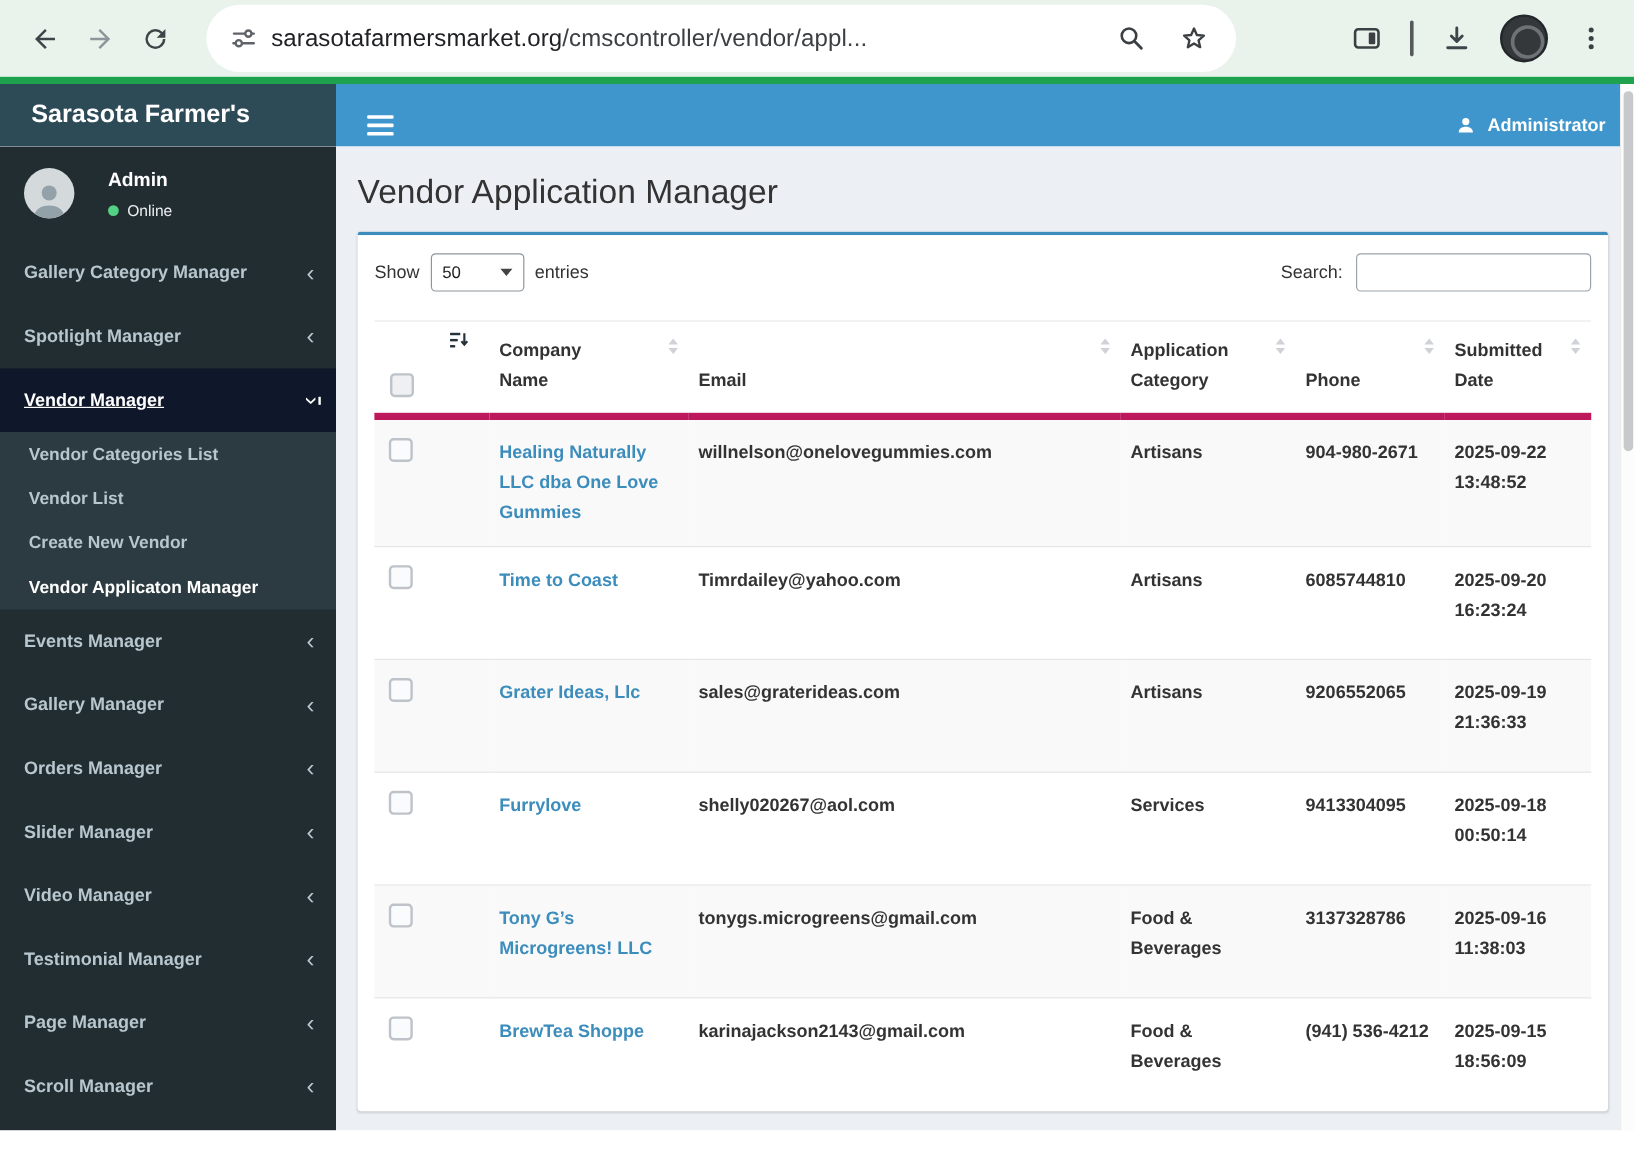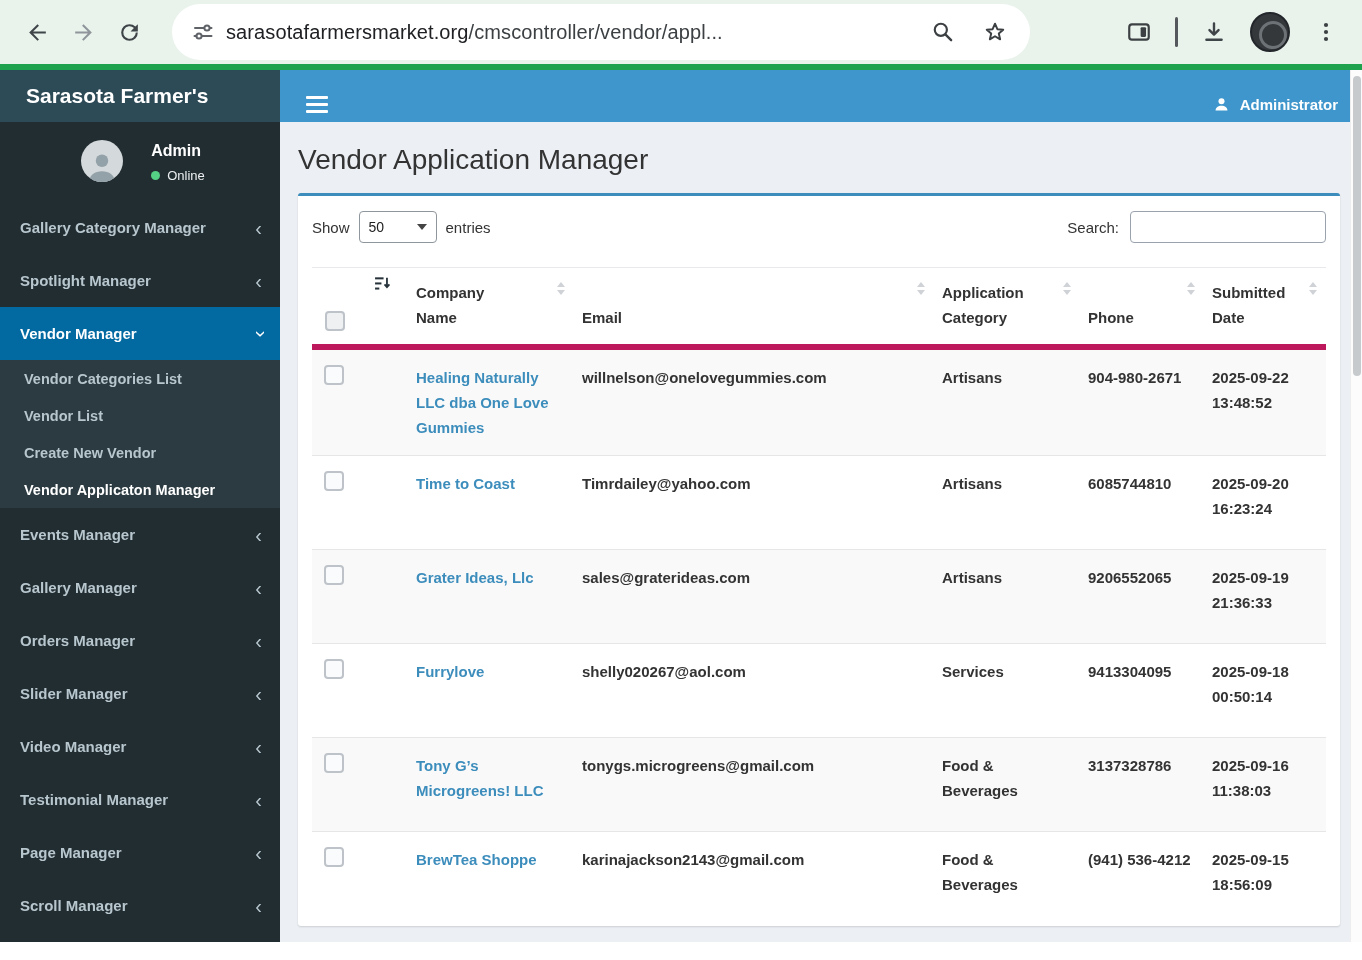--- a/index.html
+++ b/index.html
@@ -31,31 +31,31 @@
   .navbar { flex:1; background:#3e96cc; display:flex; align-items:center; padding:17px 12px 0 26px; }
   .hamburger { width:22px; display:flex; flex-direction:column; gap:4px; cursor:pointer; }
   .hamburger i { height:3px; background:#fff; border-radius:1px; display:block; }
   .nav-user { margin-left:auto; display:flex; align-items:center; gap:9px; color:#fff; font-size:15px; font-weight:700; cursor:pointer; }
   .nav-user svg { width:19px; height:19px; }
 
   .layout { display:flex; height:820px; margin-right:12px; overflow:hidden; }
 
   
   .sidebar { width:280px; background:#222d32; flex:0 0 auto; overflow:hidden; }
-  .user-panel { display:flex; gap:28px; padding:18px 14px 16px 20px; align-items:flex-start;justify-content:center; }
+  .user-panel { display:flex; gap:28px; padding:18px 14px 16px 20px; align-items:flex-start; }
   .side-avatar { width:42px; height:42px; border-radius:50%; background:#d4d9dc; display:flex; align-items:flex-end; justify-content:center; overflow:hidden; flex:0 0 auto; }
   .side-avatar svg { width:34px; height:34px; }
   .uname { color:#fff; font-size:16px; font-weight:700; margin-top:2px; }
   .ustatus { margin-top:8px; color:#eceff1; font-size:13px; display:flex; align-items:center; gap:7px; }
   .dot { width:9px; height:9px; border-radius:50%; background:#54d184; display:inline-block; }
 
   .menu { margin-top:2px; }
   .mi { height:53px; display:flex; align-items:center; padding:0 18px 0 20px; color:#b8c7ce; font-size:15px; font-weight:700; cursor:pointer; }
   .mi .chev { margin-left:auto; font-size:20px; line-height:1; color:#b8c7ce; font-weight:400; }
-  .mi.active { background:#0369a1; color:#fff; }
+  .mi.active { background:#0f172a; color:#fff;text-decoration:underline; }
   .mi.active .chev { color:#fff; transform:rotate(-90deg); }
   .submenu { background:#2c3b41; }
   .smi { height:37px; display:flex; align-items:center; padding-left:24px; color:#b8c7ce; font-size:14.5px; font-weight:700; cursor:pointer; }
   .smi.active { color:#fff; }
 
   
   .main { flex:1; background:#ecf0f5; padding:12px 10px 0 18px; overflow:hidden; }
   .page-title { font-size:28px; font-weight:400; color:#333; margin:10px 0 17px 0; }
   .box { background:#fff; border-top:3px solid #3c8dbc; border-radius:3px; box-shadow:0 1px 2px rgba(0,0,0,.14); }
   .box-header { display:flex; align-items:center; padding:13px 14px; border-bottom:1px solid #f4f4f4; }

